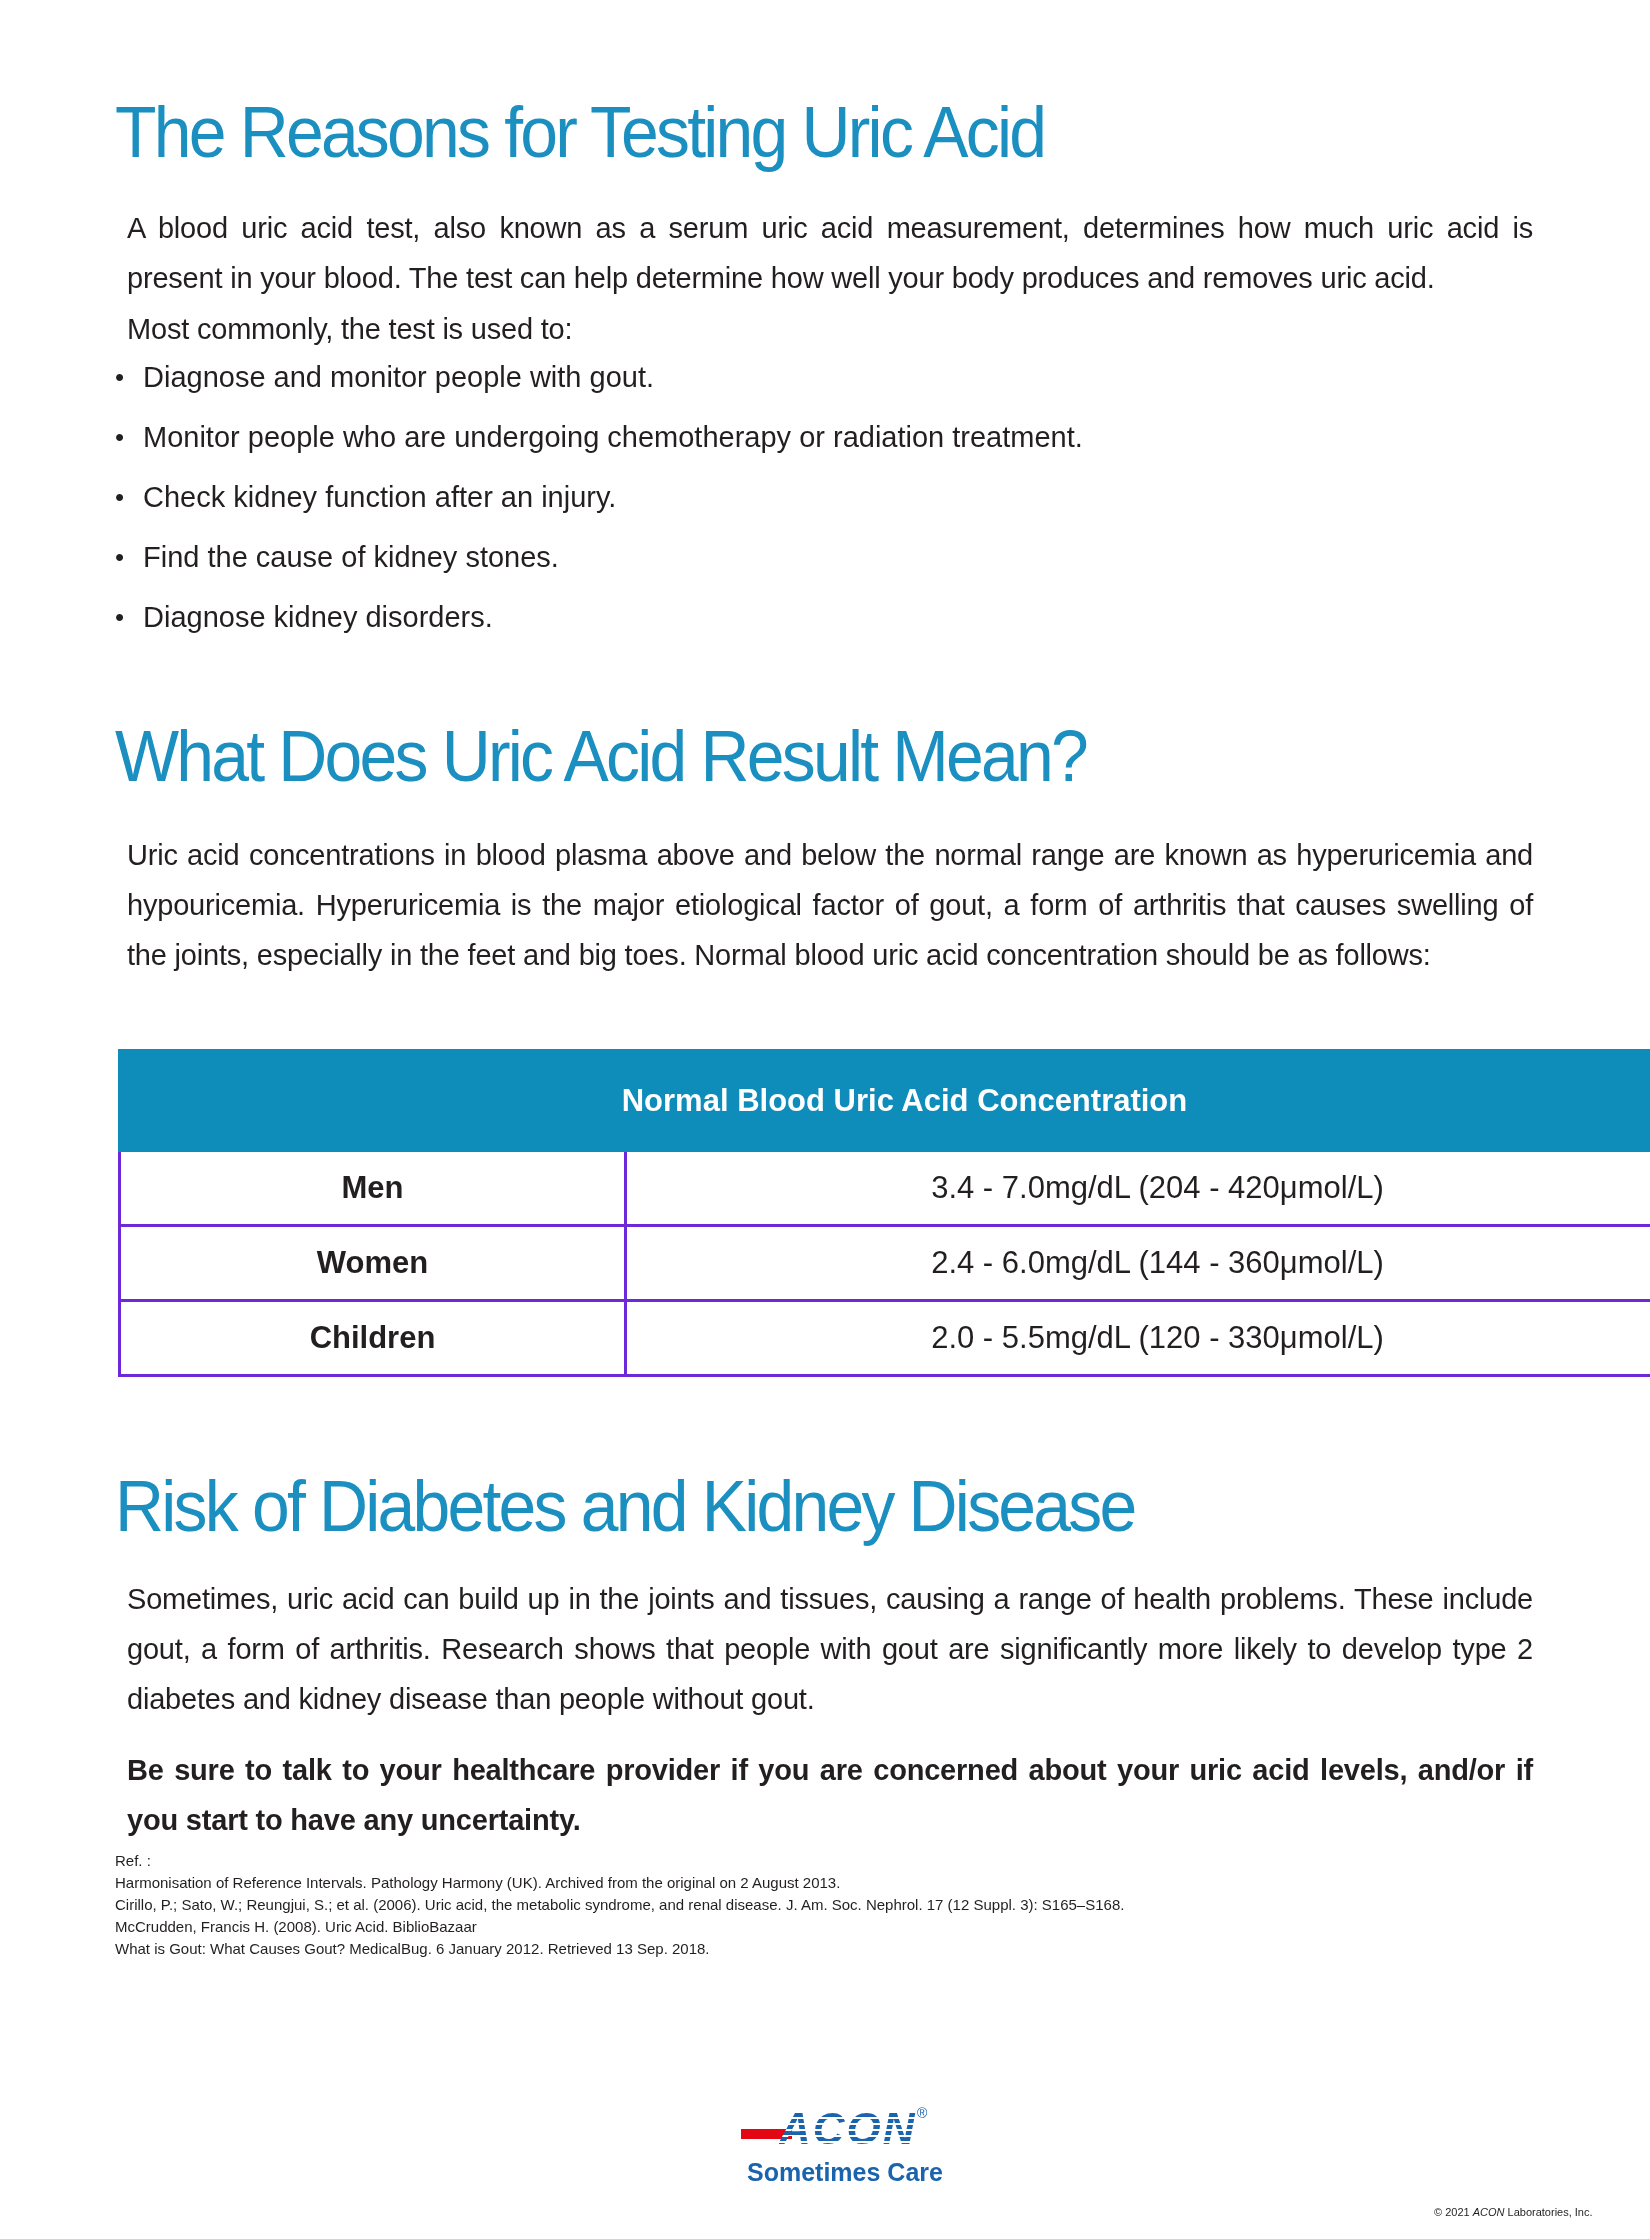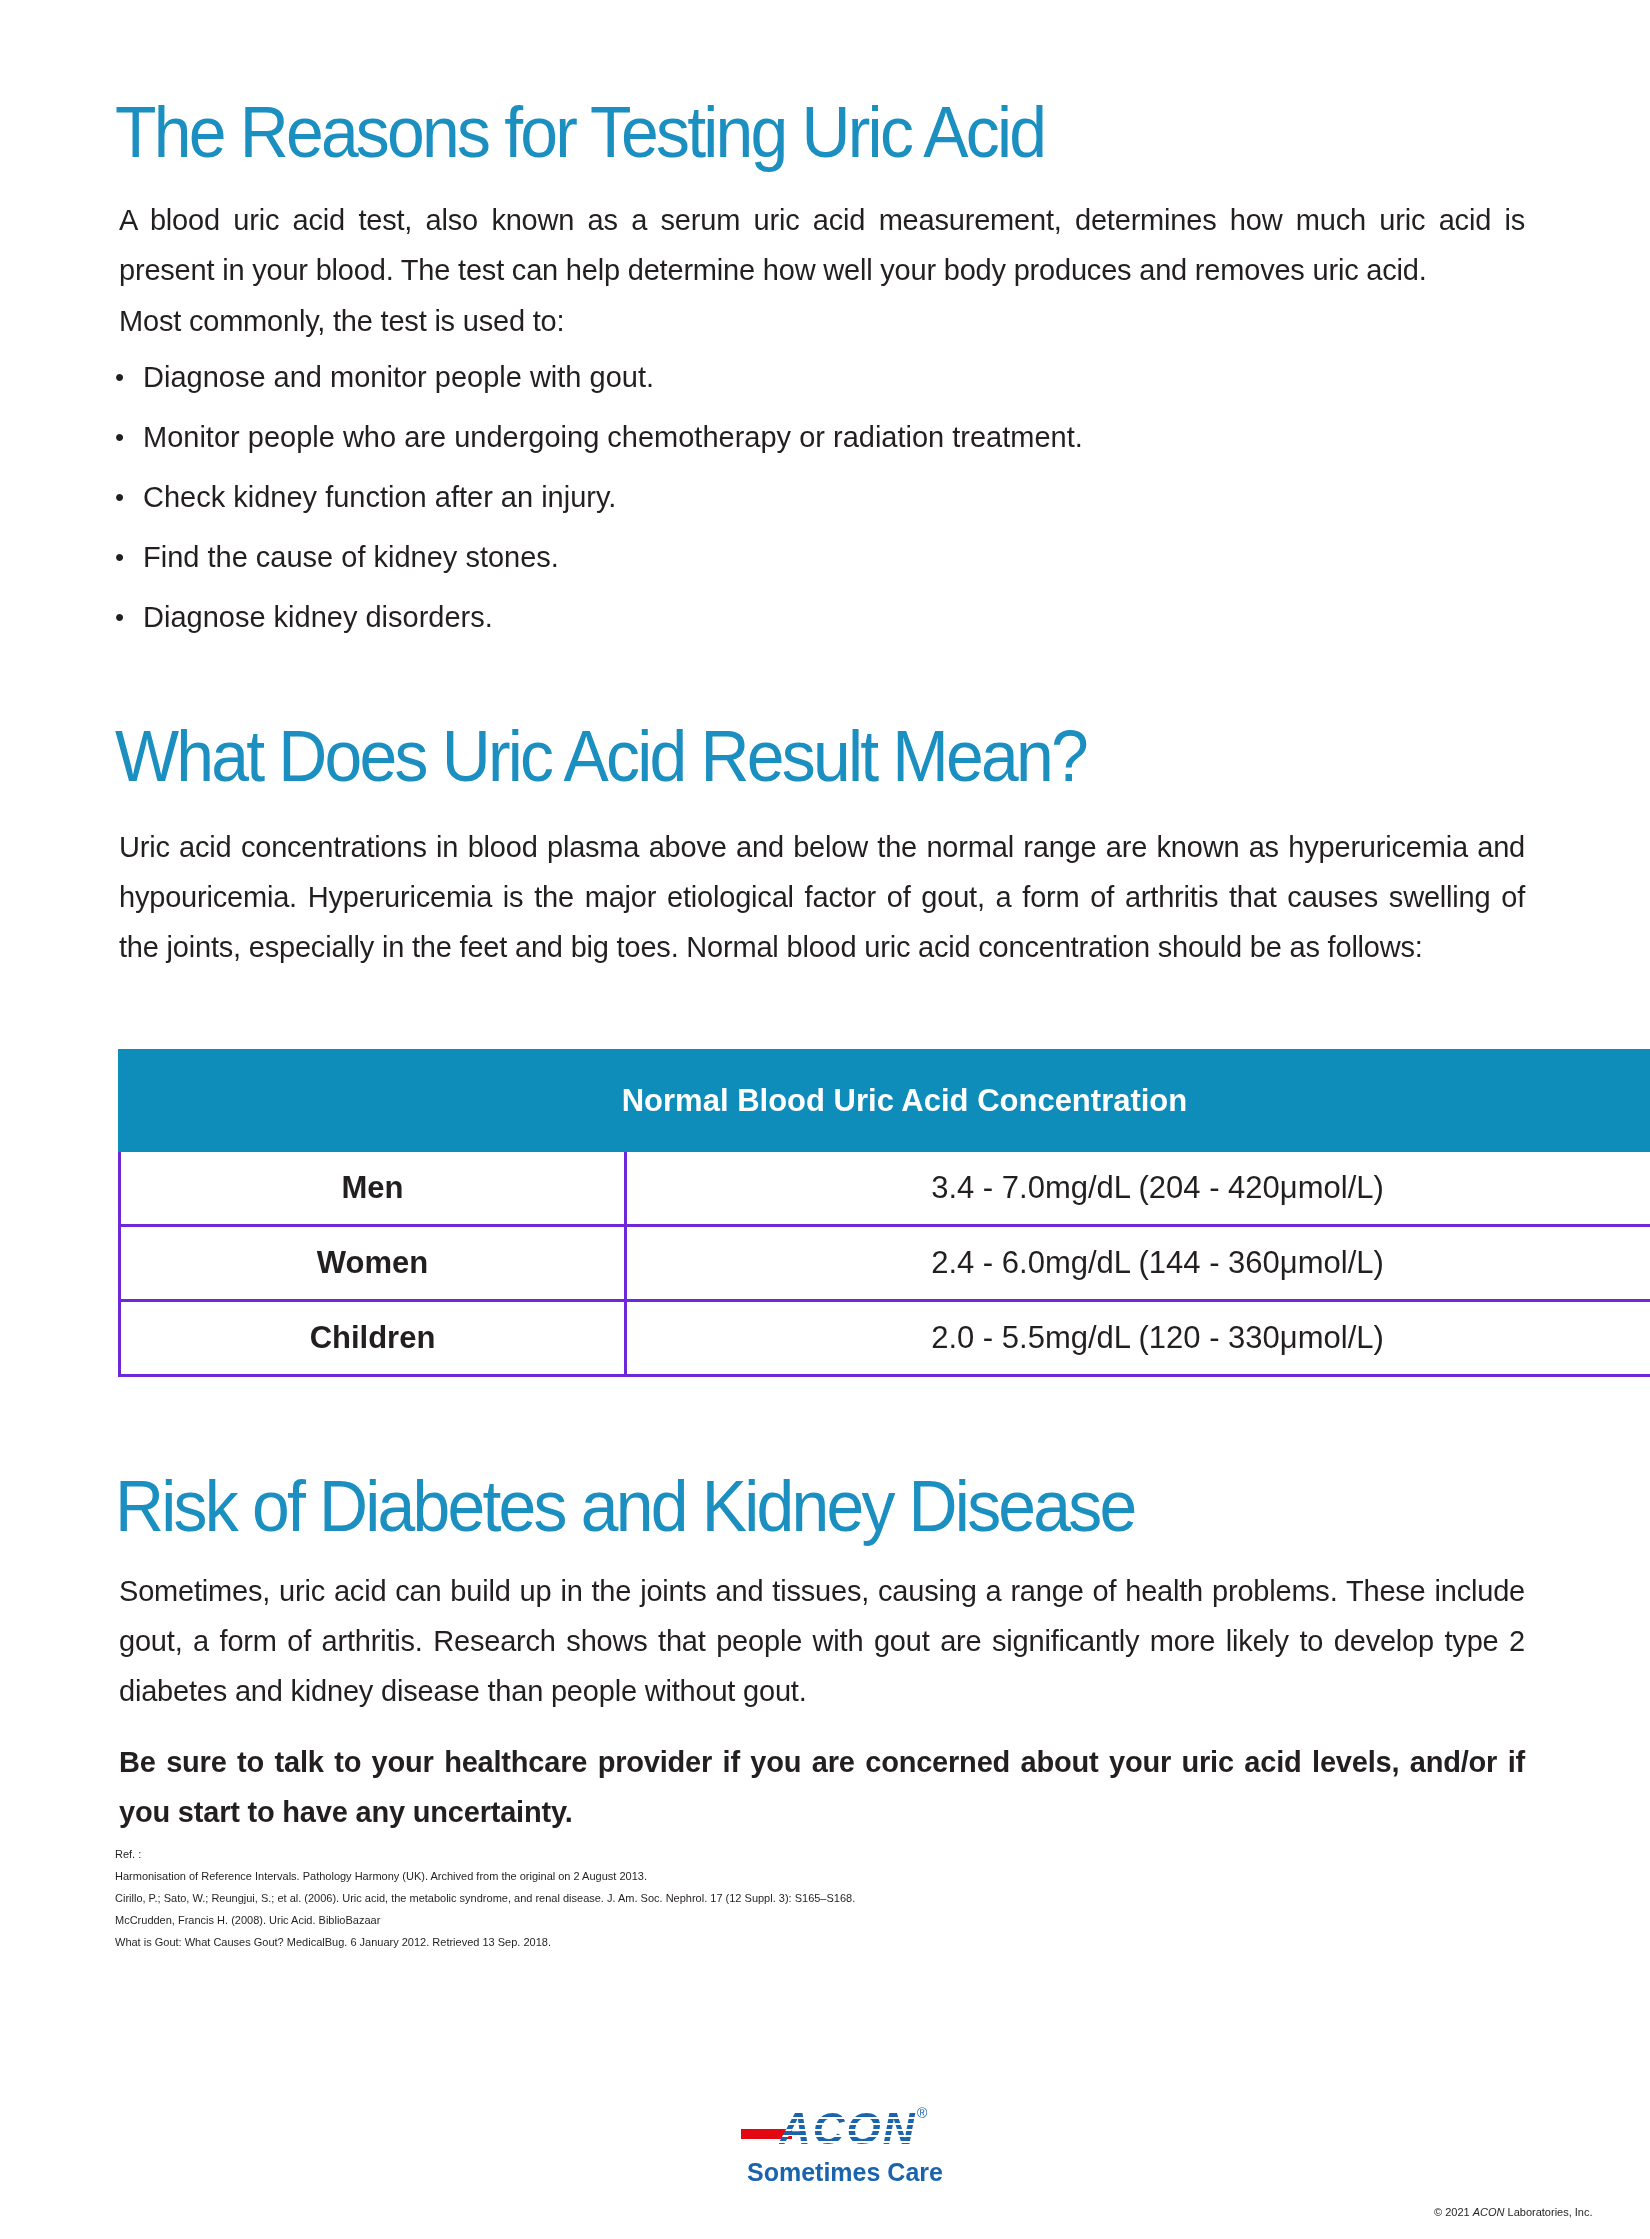--- a/index.html
+++ b/index.html
@@ -1,28 +1,28 @@
 <!DOCTYPE html>
 <html><head>
   <meta charset="utf-8">
   <style>
     html, body { margin: 0; padding: 0; background: #ffffff; }
     body { width: 1650px; height: 2239px; position: relative; overflow: hidden; font-family: "Liberation Sans", sans-serif; color: #231f20; }
     .page { position: absolute; left: 115px; top: 0; width: 1406px; }
     h1.section-title { font-family: "Liberation Sans", sans-serif; font-weight: 300; color: #1a8fc0; font-size: 73px; letter-spacing: -3px; margin: 0; line-height: 1; -webkit-text-stroke: 0px; transform: scaleX(0.93); transform-origin: left center; }
     .thin { font-weight: normal; color: transparent; -webkit-text-stroke: 1.3px #1a8fc0; }
-    p.body { font-size: 29px; line-height: 50px; margin: 4px; text-align: justify; letter-spacing: -0.2px; }
+    p.body { font-size: 29px; line-height: 50px; margin: 12px; text-align: justify; letter-spacing: -0.2px; }
     ul.bullets { list-style: none; margin: 0; padding: 0; }
     ul.bullets li { font-size: 29px; line-height: 60px; display: flex; align-items: center; }
     ul.bullets li .dot { width: 28px; display: inline-block; font-size: 26px; }
     table.conc { border-collapse: collapse; width: 1573px; padding-left: 29px; }
     table.conc th { background: #0e8cba; color: #ffffff; font-size: 31px; font-weight: bold; height: 95px; border: 3px solid #0e8cba; text-align: center; }
     table.conc td { border: 3px solid #6d28d9; height: 70px; font-size: 31px; text-align: center; }
     table.conc td.group { width: 501px; font-weight: bold; }
-    .refs { font-size: 11px; line-height: 22px; color: #231f20; }
+    .refs { font-size: 15px; line-height: 22px; color: #231f20; margin-top: 7px; }
     .footer-logo { position: absolute; left: 741px; top: 2107px; width: 188px; height: 79px; }
     .acon-word { position: absolute; left: 38px; top: 0; font-size: 44px; font-weight: bold; font-style: italic; color: #1a63ad; letter-spacing: 2px; line-height: 44px;
       background: repeating-linear-gradient(to bottom, #1a63ad 0 4px, #ffffff 4px 6px); -webkit-background-clip: text; background-clip: text; color: transparent; }
     .acon-red { position: absolute; left: 0; top: 22px; width: 51px; height: 10px; background: #e30613; }
     .acon-reg { position: absolute; left: 176px; top: -2px; font-size: 14px; color: #1a63ad; }
     .diabetes-care { position: absolute; left: 6px; top: 51px; font-size: 25px; font-weight: bold; color: #1a63ad; white-space: nowrap; }
     .copyright { position: absolute; left: 1434px; top: 2206px; font-size: 11px; color: #231f20; white-space: nowrap; }
     .copyright i { font-style: italic; }
   </style>
 </head>

